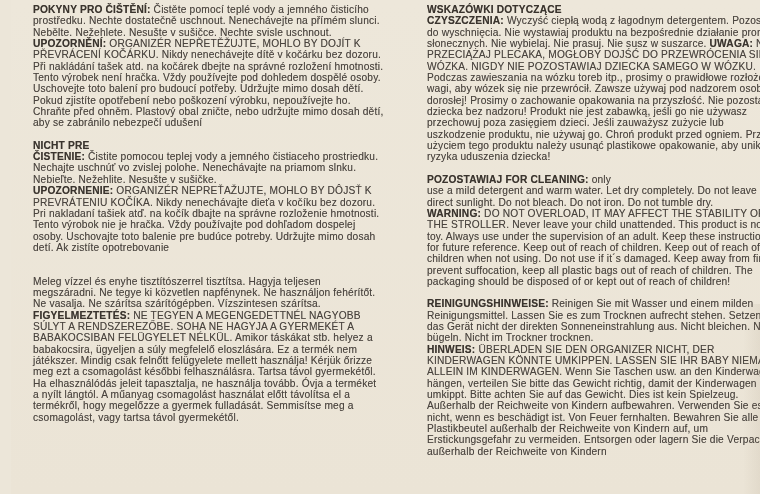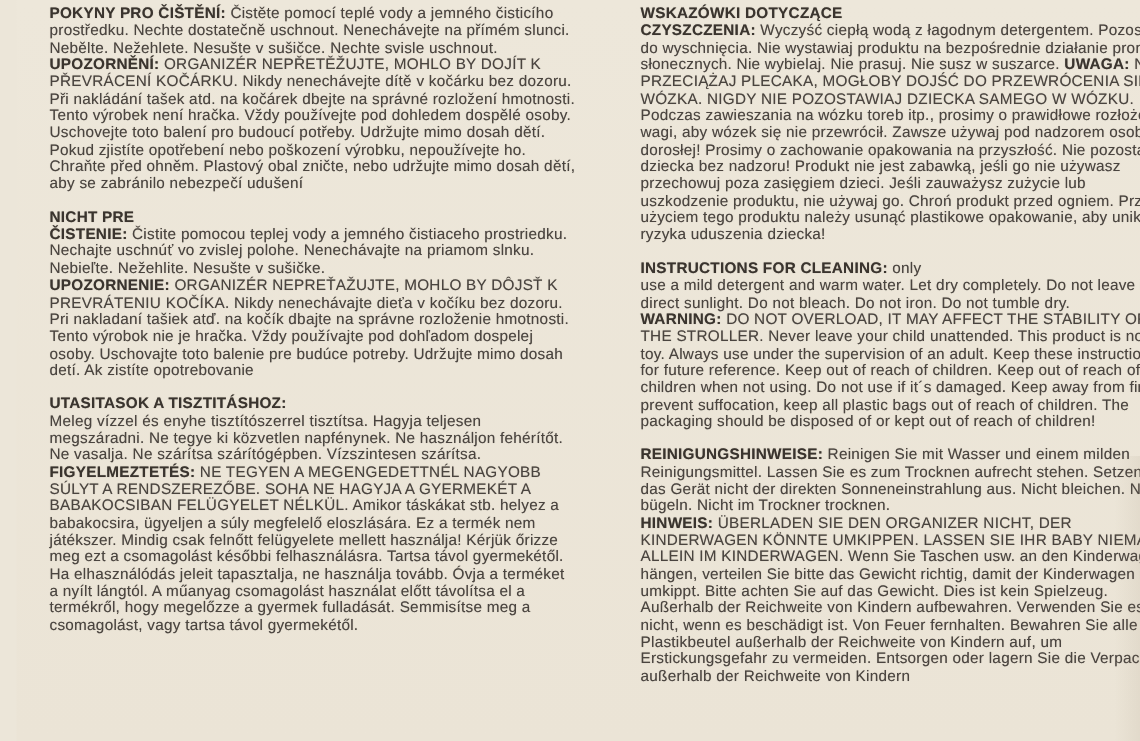--- a/index.html
+++ b/index.html
@@ -51,26 +51,26 @@
 </style>
 </head>
 <body>
 
 <div class="page">
   <div class="col col-left">
       <p class="section"><span class="run bold">POKYNY PRO ČIŠTĚNÍ:</span><span class="run"> Čistěte pomocí teplé vody a jemného čisticího prostředku. Nechte dostatečně uschnout. Nenechávejte na přímém slunci. Nebělte. Nežehlete. Nesušte v sušičce. Nechte svisle uschnout. </span><span class="run bold">UPOZORNĚNÍ:</span><span class="run"> ORGANIZÉR NEPŘETĚŽUJTE, MOHLO BY DOJÍT K PŘEVRÁCENÍ KOČÁRKU. Nikdy nenechávejte dítě v kočárku bez dozoru. Při nakládání tašek atd. na kočárek dbejte na správné rozložení hmotnosti. Tento výrobek není hračka. Vždy používejte pod dohledem dospělé osoby. Uschovejte toto balení pro budoucí potřeby. Udržujte mimo dosah dětí. Pokud zjistíte opotřebení nebo poškození výrobku, nepoužívejte ho. Chraňte před ohněm. Plastový obal zničte, nebo udržujte mimo dosah dětí, aby se zabránilo nebezpečí udušení</span></p>
       <p class="section"><span class="run bold">NICHT PRE
 ČISTENIE:</span><span class="run"> Čistite pomocou teplej vody a jemného čistiaceho prostriedku. Nechajte uschnúť vo zvislej polohe. Nenechávajte na priamom slnku. Nebieľte. Nežehlite. Nesušte v sušičke.
 </span><span class="run bold">UPOZORNENIE:</span><span class="run"> ORGANIZÉR NEPREŤAŽUJTE, MOHLO BY DÔJSŤ K PREVRÁTENIU KOČÍKA. Nikdy nenechávajte dieťa v kočíku bez dozoru. Pri nakladaní tašiek atď. na kočík dbajte na správne rozloženie hmotnosti. Tento výrobok nie je hračka. Vždy používajte pod dohľadom dospelej osoby. Uschovajte toto balenie pre budúce potreby. Udržujte mimo dosah detí. Ak zistíte opotrebovanie</span></p>
-      <p class="section"><span class="run bold">UTASITASOK A TISZTITÁSHOZ:</span><span class="run">
+      <p class="section"><span class="run">
 Meleg vízzel és enyhe tisztítószerrel tisztítsa. Hagyja teljesen megszáradni. Ne tegye ki közvetlen napfénynek. Ne használjon fehérítőt. Ne vasalja. Ne szárítsa szárítógépben. Vízszintesen szárítsa. </span><span class="run bold">FIGYELMEZTETÉS:</span><span class="run"> NE TEGYEN A MEGENGEDETTNÉL NAGYOBB SÚLYT A RENDSZEREZŐBE. SOHA NE HAGYJA A GYERMEKÉT A BABAKOCSIBAN FELÜGYELET NÉLKÜL. Amikor táskákat stb. helyez a babakocsira, ügyeljen a súly megfelelő eloszlására. Ez a termék nem játékszer. Mindig csak felnőtt felügyelete mellett használja! Kérjük őrizze meg ezt a csomagolást későbbi felhasználásra. Tartsa távol gyermekétől. Ha elhasználódás jeleit tapasztalja, ne használja tovább. Óvja a terméket a nyílt lángtól. A műanyag csomagolást használat előtt távolítsa el a termékről, hogy megelőzze a gyermek fulladását. Semmisítse meg a csomagolást, vagy tartsa távol gyermekétől.</span></p>
     </div>
   <div class="col col-right">
       <p class="section"><span class="run bold">WSKAZÓWKI DOTYCZĄCE
 CZYSZCZENIA:</span><span class="run"> Wyczyść ciepłą wodą z łagodnym detergentem. Pozostaw do wyschnięcia. Nie wystawiaj produktu na bezpośrednie działanie promieni słonecznych. Nie wybielaj. Nie prasuj. Nie susz w suszarce. </span><span class="run bold">UWAGA:</span><span class="run"> NIE PRZECIĄŻAJ PLECAKA, MOGŁOBY DOJŚĆ DO PRZEWRÓCENIA SIĘ WÓZKA. NIGDY NIE POZOSTAWIAJ DZIECKA SAMEGO W WÓZKU. Podczas zawieszania na wózku toreb itp., prosimy o prawidłowe rozłożenie wagi, aby wózek się nie przewrócił. Zawsze używaj pod nadzorem osoby dorosłej! Prosimy o zachowanie opakowania na przyszłość. Nie pozostawiaj dziecka bez nadzoru! Produkt nie jest zabawką, jeśli go nie używasz przechowuj poza zasięgiem dzieci. Jeśli zauważysz zużycie lub uszkodzenie produktu, nie używaj go. Chroń produkt przed ogniem. Przed użyciem tego produktu należy usunąć plastikowe opakowanie, aby uniknąć ryzyka uduszenia dziecka!</span></p>
-      <p class="section"><span class="run bold">INSTRUCTIONS FOR CLEANING:</span><span class="run"> only
+      <p class="section"><span class="run bold">POZOSTAWIAJ FOR CLEANING:</span><span class="run"> only
 use a mild detergent and warm water. Let dry completely. Do not leave in direct sunlight. Do not bleach. Do not iron. Do not tumble dry.
 </span><span class="run bold">WARNING:</span><span class="run"> DO NOT OVERLOAD, IT MAY AFFECT THE STABILITY OF THE STROLLER. Never leave your child unattended. This product is not a toy. Always use under the supervision of an adult. Keep these instructions for future reference. Keep out of reach of children. Keep out of reach of children when not using. Do not use if it´s damaged. Keep away from fire. To prevent suffocation, keep all plastic bags out of reach of children. The packaging should be disposed of or kept out of reach of children!</span></p>
       <p class="section"><span class="run bold">REINIGUNGSHINWEISE:</span><span class="run"> Reinigen Sie mit Wasser und einem milden Reinigungsmittel. Lassen Sie es zum Trocknen aufrecht stehen. Setzen Sie das Gerät nicht der direkten Sonneneinstrahlung aus. Nicht bleichen. Nicht bügeln. Nicht im Trockner trocknen.
 </span><span class="run bold">HINWEIS:</span><span class="run"> ÜBERLADEN SIE DEN ORGANIZER NICHT, DER KINDERWAGEN KÖNNTE UMKIPPEN. LASSEN SIE IHR BABY NIEMALS ALLEIN IM KINDERWAGEN. Wenn Sie Taschen usw. an den Kinderwagen hängen, verteilen Sie bitte das Gewicht richtig, damit der Kinderwagen nicht umkippt. Bitte achten Sie auf das Gewicht. Dies ist kein Spielzeug. Außerhalb der Reichweite von Kindern aufbewahren. Verwenden Sie es nicht, wenn es beschädigt ist. Von Feuer fernhalten. Bewahren Sie alle Plastikbeutel außerhalb der Reichweite von Kindern auf, um Erstickungsgefahr zu vermeiden. Entsorgen oder lagern Sie die Verpackung außerhalb der Reichweite von Kindern</span></p>
     </div>
   <div class="corner-shade"></div>
 </div>
 
 </body></html>

